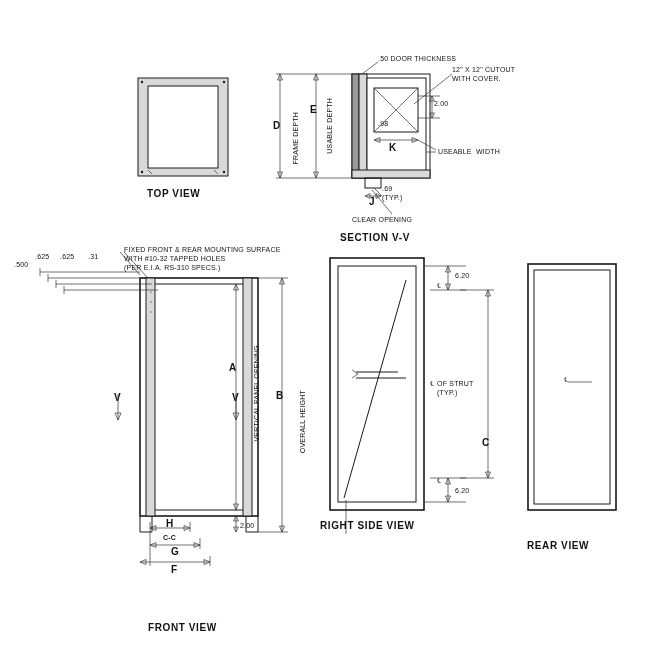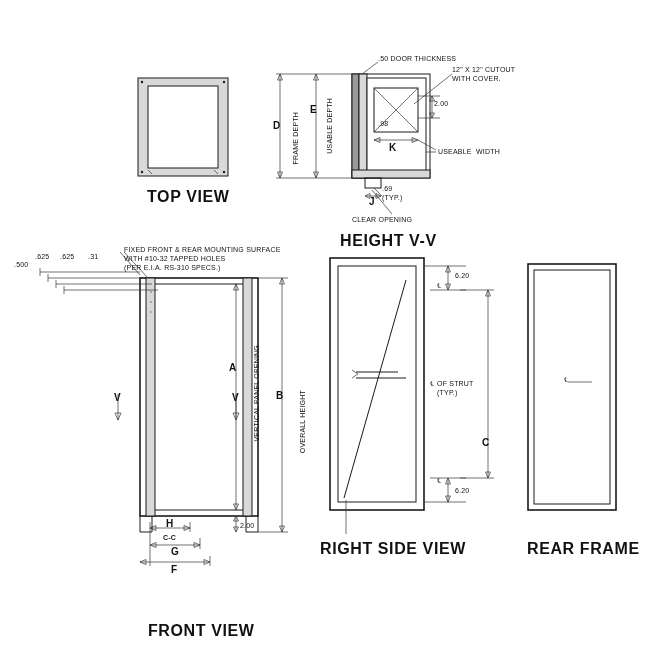--- a/index.html
+++ b/index.html
@@ -22,21 +22,21 @@
     letter-spacing: 0.2px;
     line-height: 1.25;
     white-space: pre;
     color: #111;
   }
   .lbl.b {
     font-weight: bold;
   }
   .viewtitle {
     position: absolute;
-    font-size: 16px;
+    font-size: 10px;
     font-weight: bold;
     letter-spacing: 0.6px;
     white-space: pre;
     color: #111;
   }
   .dimletter {
     position: absolute;
     font-size: 10px;
     font-weight: bold;
     color: #111;
@@ -263,21 +263,21 @@
   <div class="lbl vert" style="left:292px; top:112px;">FRAME DEPTH</div>
   <div class="lbl vert" style="left:326px; top:98px;">USABLE DEPTH</div>
   <div class="lbl" style="left:438px; top:148px;">USEABLE  WIDTH</div>
   <div class="lbl" style="left:382px; top:185px;">.69
 (TYP.)</div>
   <div class="lbl" style="left:352px; top:216px;">CLEAR OPENING</div>
   <div class="dimletter" style="left:273px; top:120px;">D</div>
   <div class="dimletter" style="left:310px; top:104px;">E</div>
   <div class="dimletter" style="left:389px; top:142px;">K</div>
   <div class="dimletter" style="left:369px; top:196px;">J</div>
-  <div class="viewtitle" style="left:340px; top:232px;">HEIGHT V-V</div>
+  <div class="viewtitle" style="left:340px; top:232px;">SECTION V-V</div>
 
   <div class="lbl" style="left:124px; top:246px;">FIXED FRONT &amp; REAR MOUNTING SURFACE
 WITH #10-32 TAPPED HOLES
 (PER E.I.A. RS-310 SPECS.)</div>
   <div class="lbl" style="left:14px; top:261px;">.500</div>
   <div class="lbl" style="left:35px; top:253px;">.625</div>
   <div class="lbl" style="left:60px; top:253px;">.625</div>
   <div class="lbl" style="left:88px; top:253px;">.31</div>
   <div class="lbl vert" style="left:253px; top:345px;">VERTICAL PANEL OPENING</div>
   <div class="lbl vert" style="left:299px; top:390px;">OVERALL HEIGHT</div>
@@ -293,18 +293,18 @@
   <div class="viewtitle" style="left:148px; top:622px;">FRONT VIEW</div>
 
   <div class="lbl" style="left:455px; top:272px;">6.20</div>
   <div class="lbl" style="left:455px; top:487px;">6.20</div>
   <div class="lbl" style="left:437px; top:380px;">OF STRUT
 (TYP.)</div>
   <div class="lbl" style="left:430px; top:380px;">℄</div>
   <div class="lbl" style="left:437px; top:282px;">℄</div>
   <div class="lbl" style="left:437px; top:477px;">℄</div>
   <div class="dimletter" style="left:482px; top:437px;">C</div>
-  <div class="viewtitle" style="left:320px; top:540px;">RIGHT SIDE VIEW</div>
+  <div class="viewtitle" style="left:320px; top:520px;">RIGHT SIDE VIEW</div>
 
   <div class="lbl" style="left:564px; top:376px;">℄</div>
-  <div class="viewtitle" style="left:527px; top:540px;">REAR FRAME</div>
+  <div class="viewtitle" style="left:527px; top:540px;">REAR VIEW</div>
 
 </div>
 
 </body></html>

